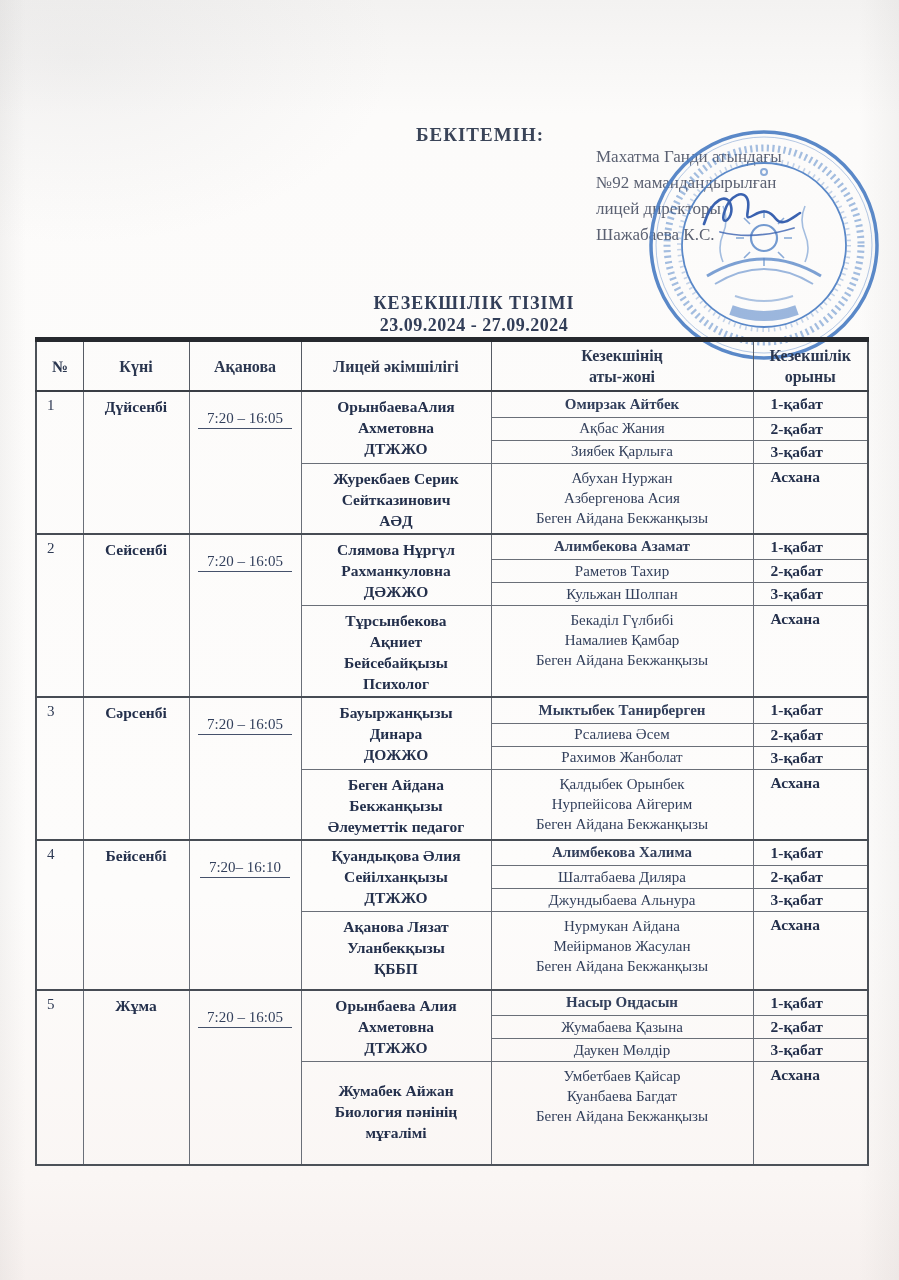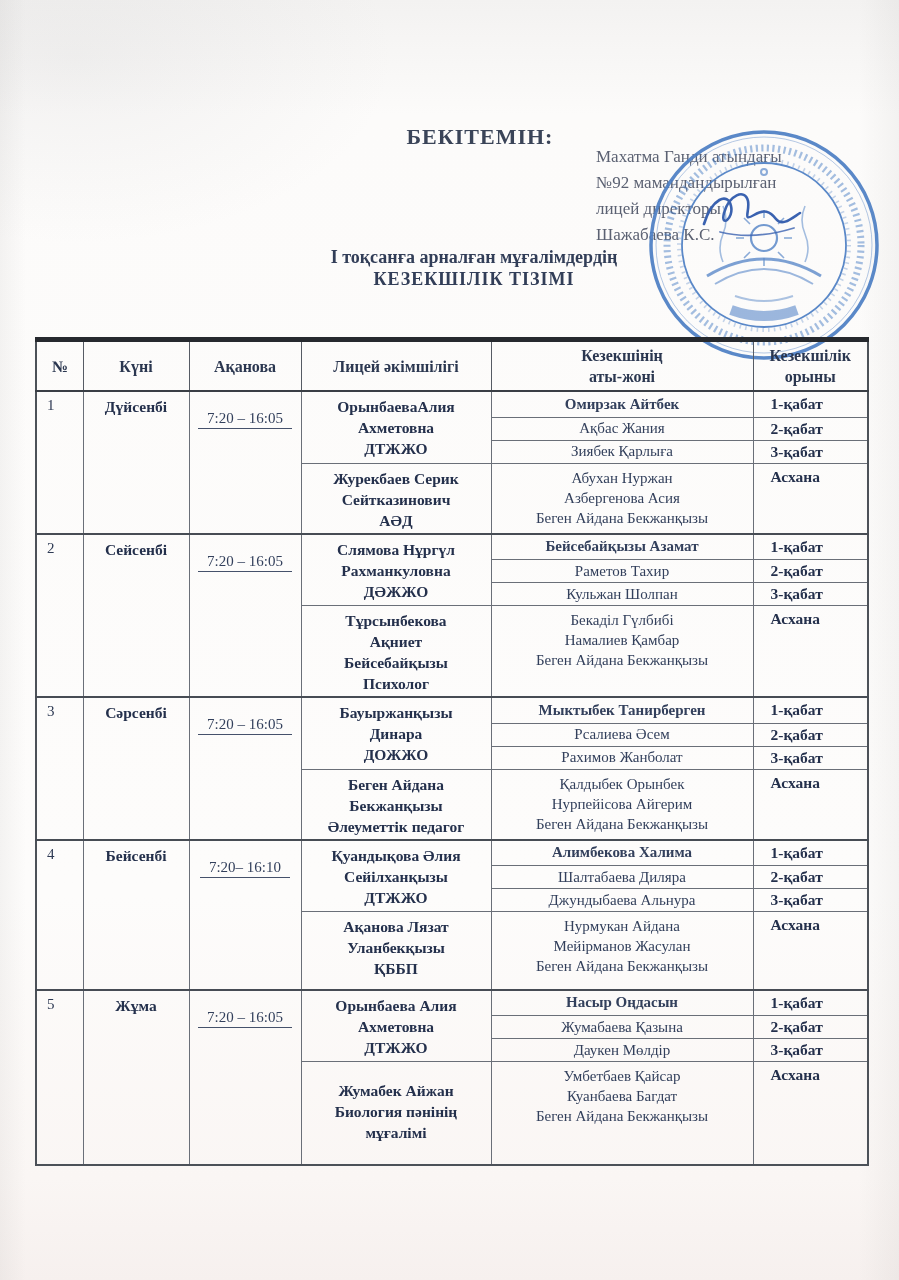--- a/index.html
+++ b/index.html
@@ -16,36 +16,36 @@
   .shade{position:absolute;pointer-events:none;}
   .shade-tl{left:0;top:0;width:420px;height:260px;
     background:radial-gradient(ellipse at 18% 22%,rgba(190,190,192,0.16),rgba(0,0,0,0) 65%);}
   .shade-right{right:0;top:0;width:40px;height:1280px;
     background:linear-gradient(90deg,rgba(0,0,0,0) 0%,rgba(160,158,156,0.10) 100%);}
   .shade-left{left:0;top:0;width:26px;height:1280px;
     background:linear-gradient(270deg,rgba(0,0,0,0) 0%,rgba(160,158,156,0.10) 100%);}
 
   .approve{
     position:absolute;left:340px;top:124px;width:280px;
-    text-align:center;font-weight:bold;font-size:22px;letter-spacing:1px;
+    text-align:center;font-weight:bold;font-size:19px;letter-spacing:1px;
     color:#3a4458;
   }
   .director{
     position:absolute;left:596px;top:144px;width:240px;
     font-size:17px;line-height:26px;color:#5b6172;
     white-space:pre-line;
   }
   .stamp{position:absolute;left:645px;top:126px;width:238px;height:238px;opacity:.92;}
   .signature{position:absolute;left:698px;top:186px;width:112px;height:62px;}
 
   .title-block{
     position:absolute;left:248px;top:246px;width:452px;
     text-align:center;color:#323e58;font-weight:bold;font-size:18px;line-height:22px;
   }
-  .title-caps{letter-spacing:1px;}
+  .title-caps{letter-spacing:1px;margin-top:46px;}
   .title-date{display:inline-block;border-bottom:2px solid #323e58;padding:0 6px 1px 6px;letter-spacing:.5px;}
 
   table.duty{
     position:absolute;left:35px;top:337px;width:832px;
     border-collapse:collapse;table-layout:fixed;
     color:#2e3a54;
   }
   table.duty{border:2px solid #4c5158;border-top:5px solid #26292e;}
   th,td{overflow:hidden;}
   th{
@@ -124,22 +124,22 @@
   </svg>
 
   <svg class="signature" viewBox="0 0 112 62">
     <g fill="none" stroke="#3a62b0" stroke-width="2.6" stroke-linecap="round">
       <path d="M6 38 C 14 12, 30 6, 33 20 C 36 33, 22 42, 26 27 C 31 9, 47 2, 50 15 C 52 26, 44 36, 56 29 C 66 23, 72 25, 78 33 C 84 41, 94 32, 102 27"></path>
       <path d="M22 46 C 46 52, 70 50, 96 42" stroke-width="1.8" opacity="0.8"></path>
     </g>
   </svg>
 
   <div class="title-block">
-    <div>І тоқсанға арналған мұғалімдердің</div>
     <div class="title-caps">КЕЗЕКШІЛІК ТІЗІМІ</div>
+    <div><span class="title-date">23.09.2024 - 27.09.2024</span></div>
   </div>
 
   <table class="duty">
     <colgroup>
       <col style="width:47px">
         <col style="width:106px">
         <col style="width:112px">
       <col style="width:190px">
         <col style="width:262px">
         <col style="width:115px">
@@ -184,21 +184,21 @@
       <td class="c-place b vtop">Асхана</td>
     </tr>
 
     <tr class="day-top h26">
       <td class="c-num" rowspan="4">2</td>
       <td class="c-day b" rowspan="4">Сейсенбі</td>
       <td class="c-time" rowspan="4"><span class="time-underline">7:20 – 16:05</span></td>
       <td class="c-admin b pre" rowspan="3">Слямова Нұргүл
 Рахманкуловна
 ДӘЖЖО</td>
-      <td class="c-name b">Бейсебайқызы Азамат</td>
+      <td class="c-name b">Алимбекова Азамат</td>
       <td class="c-place b">1-қабат</td>
     </tr>
     <tr class="h22">
       <td class="c-name">Раметов Тахир</td>
       <td class="c-place b">2-қабат</td>
     </tr>
     <tr class="h22">
       <td class="c-name">Кульжан Шолпан</td>
       <td class="c-place b">3-қабат</td>
     </tr>

